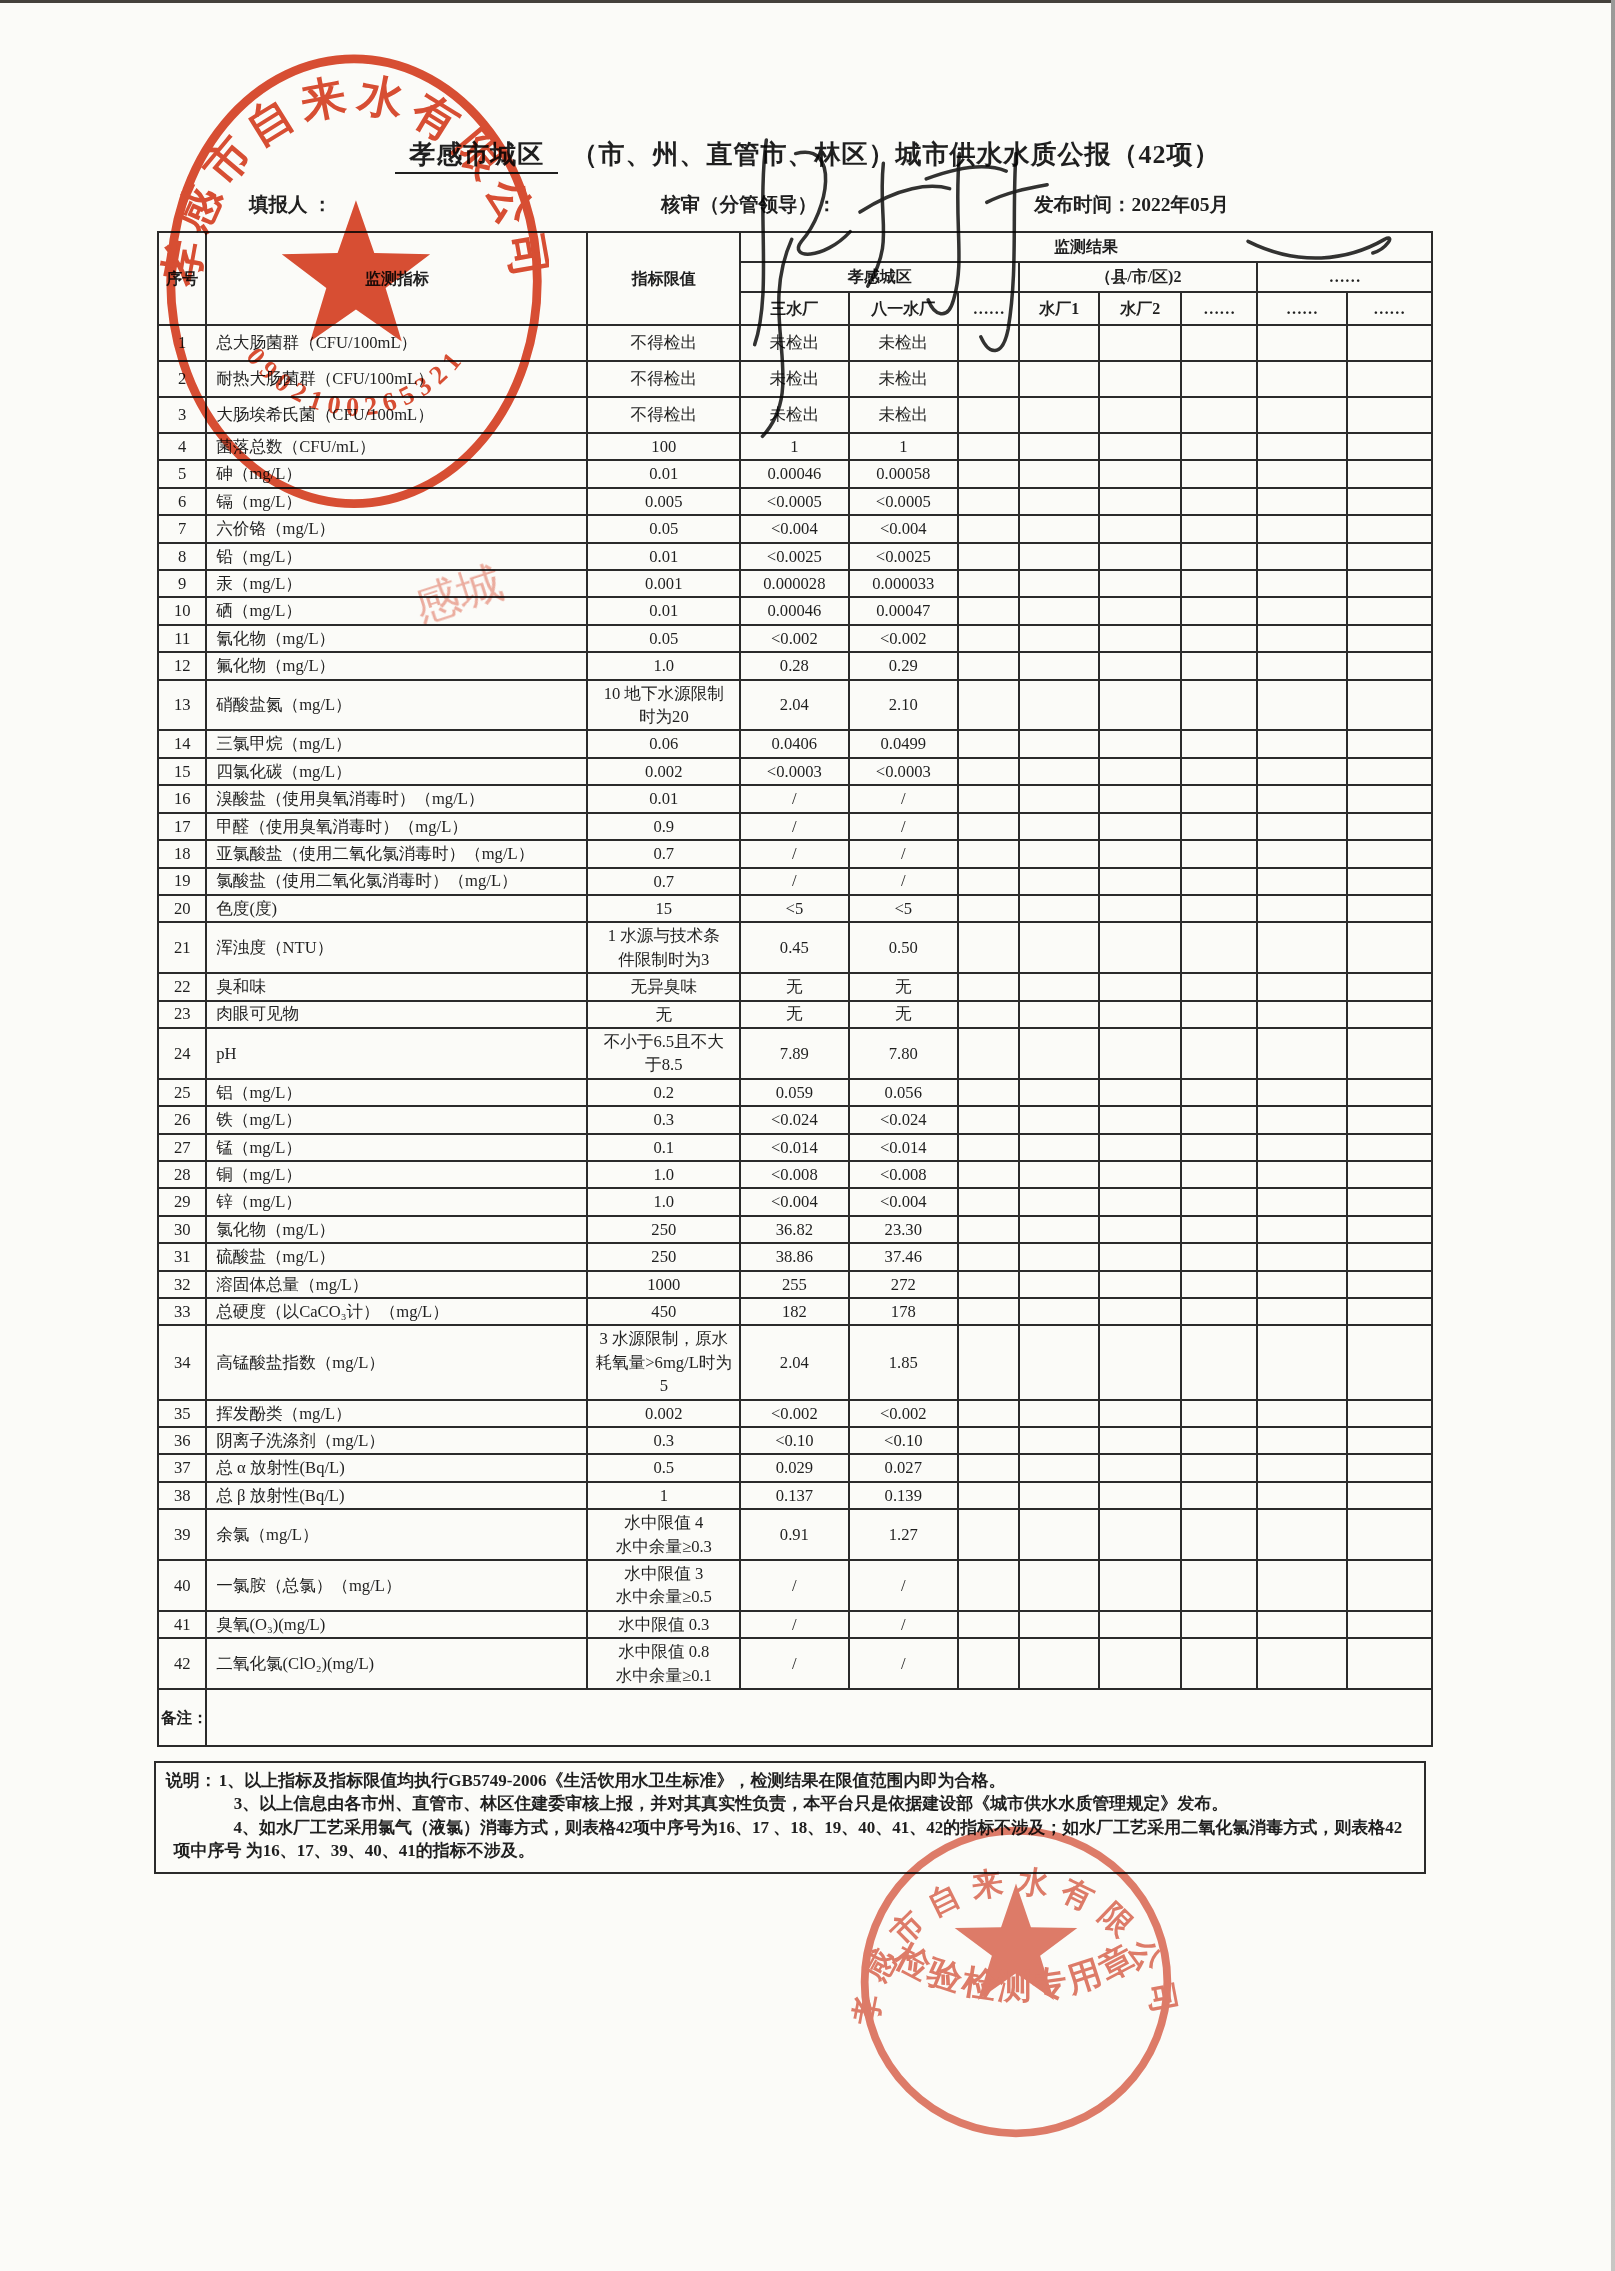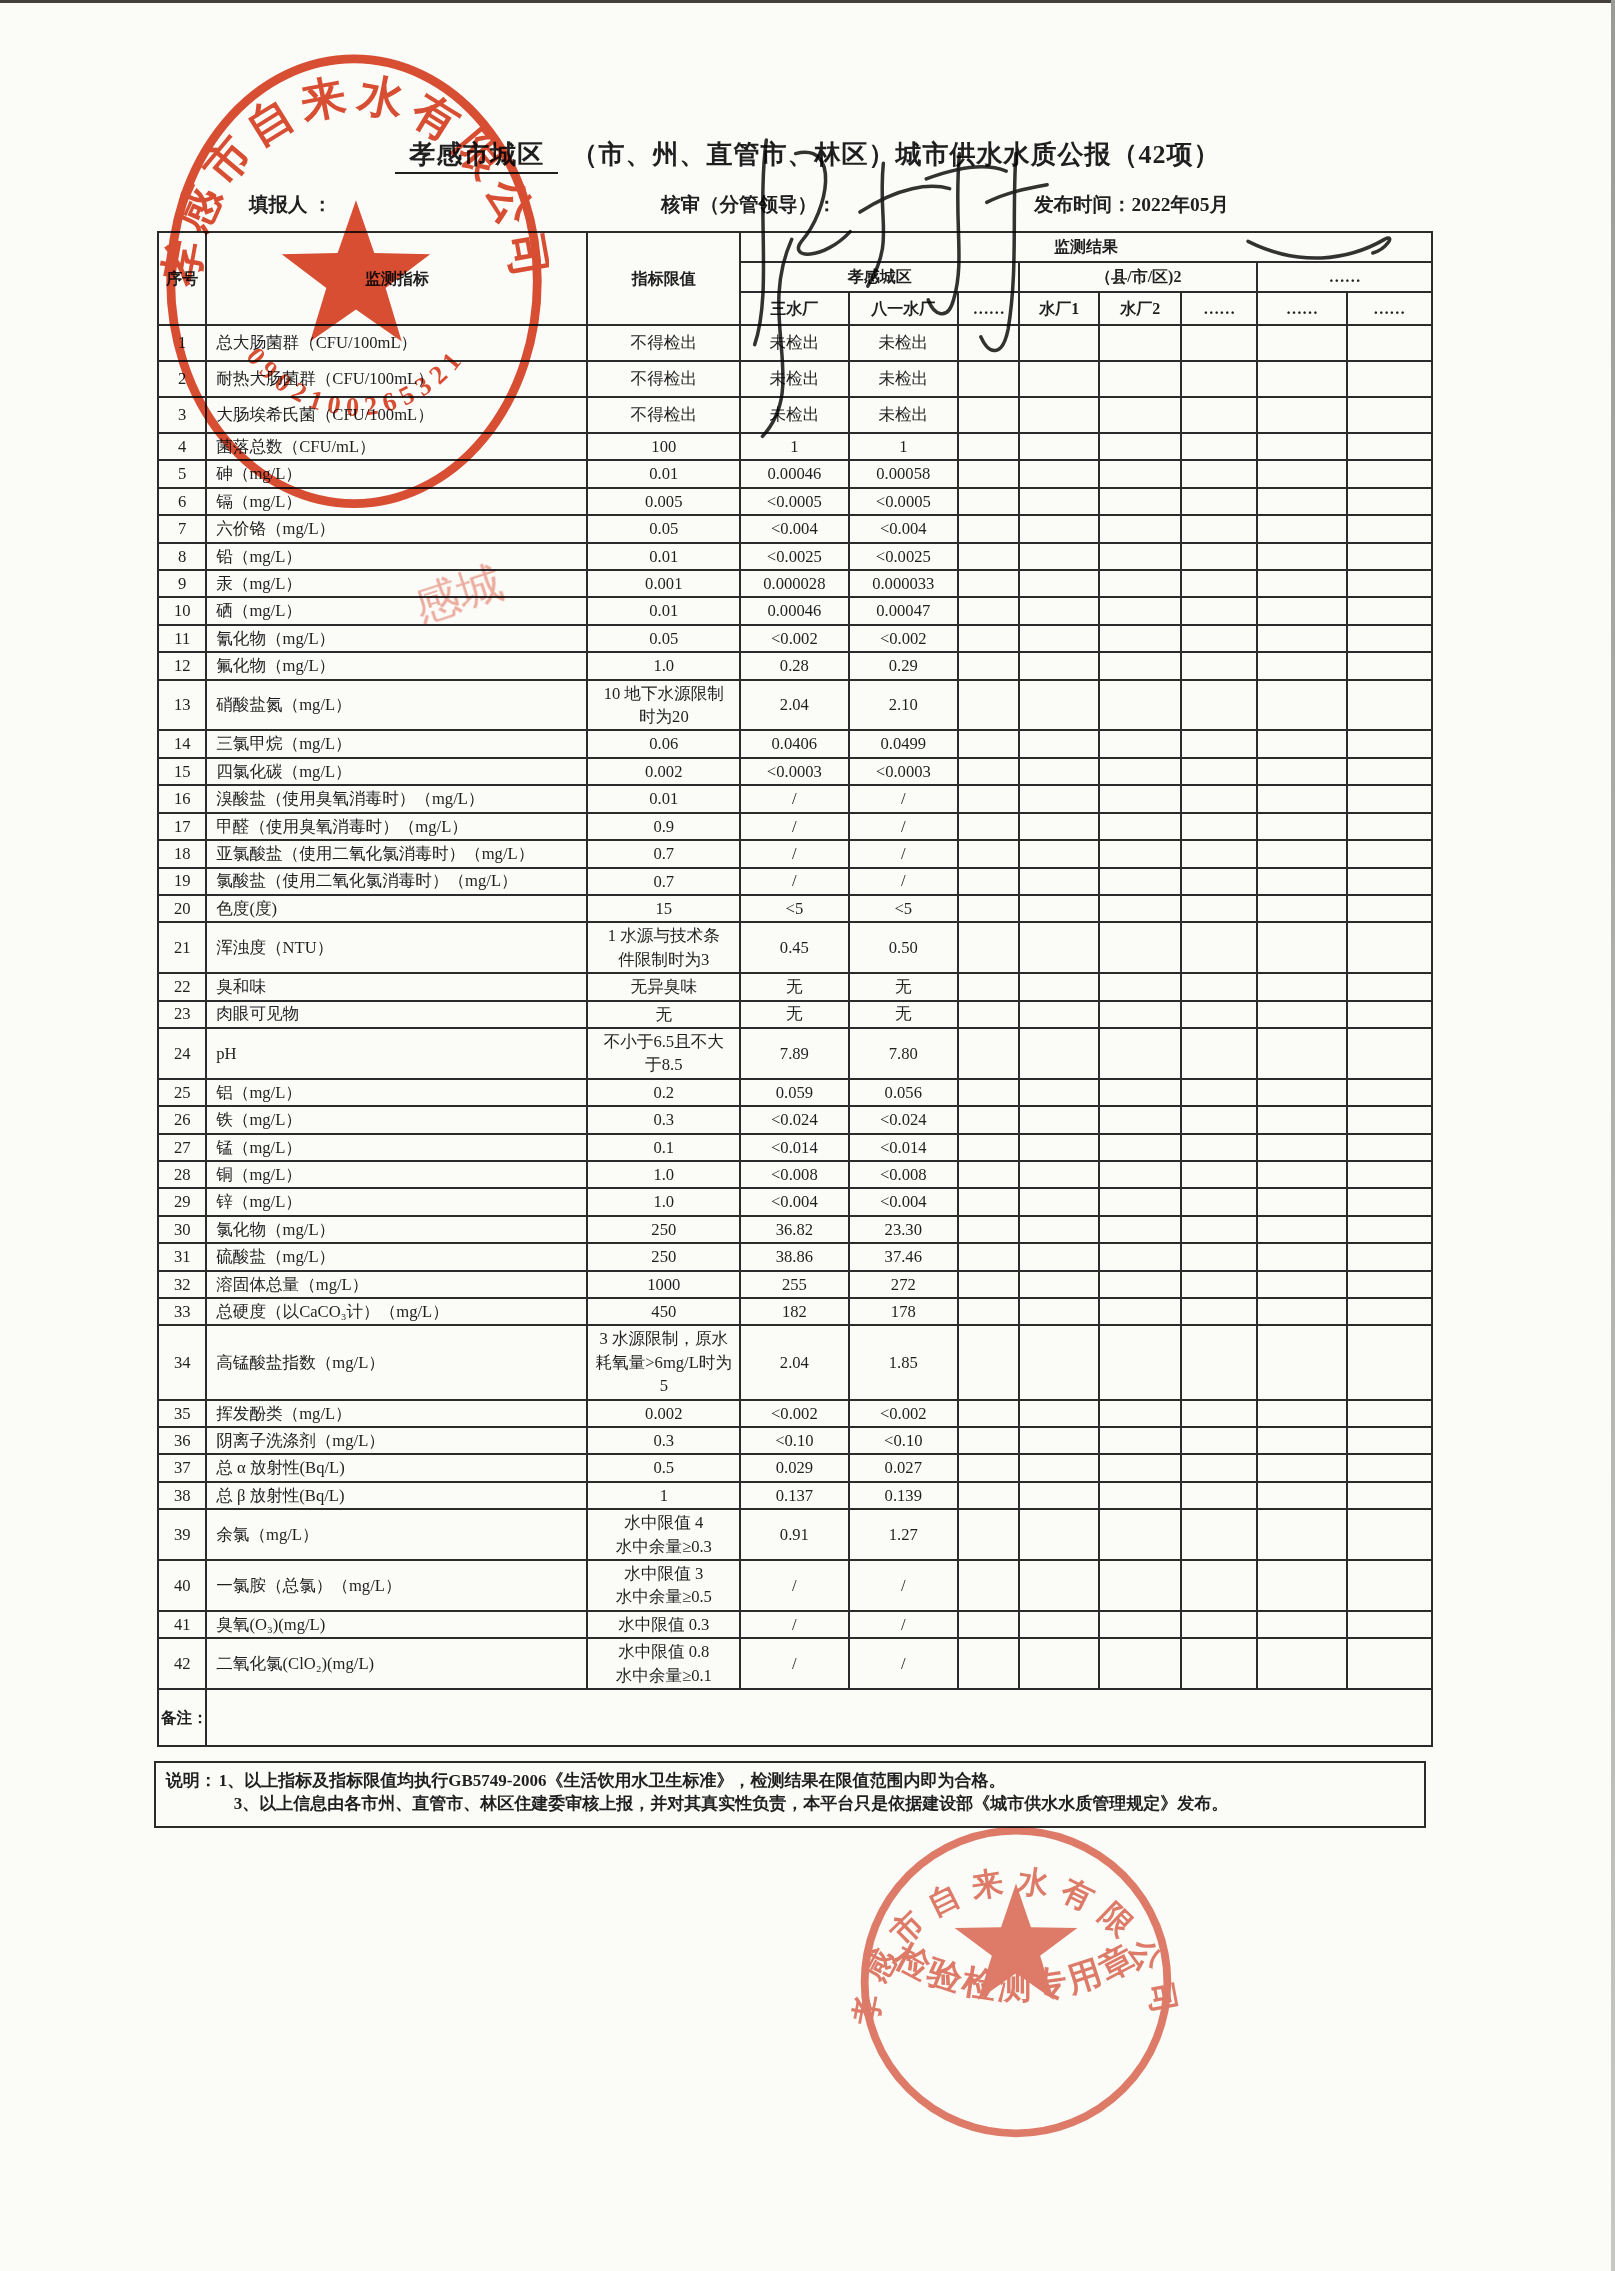--- a/index.html
+++ b/index.html
@@ -690,20 +690,21 @@
       <tr>
         <td class="remark">备注：</td>
         <td colspan="10"></td>
       </tr>
     </tfoot>
   </table>
 
   <div class="notes">
     <div class="note-first"><span class="notes-label">说明：</span><span>1、以上指标及指标限值均执行GB5749-2006《生活饮用水卫生标准》，检测结果在限值范围内即为合格。</span></div>
     <div class="note-indent">3、以上信息由各市州、直管市、林区住建委审核上报，并对其真实性负责，本平台只是依据建设部《城市供水水质管理规定》发布。</div>
+    <div class="note-wrapleft">4、如水厂工艺采用氯气（液氯）消毒方式，则表格42项中序号为16、17 、18、19、40、41、42的指标不涉及；如水厂工艺采用二氧化氯消毒方式，则表格42项中序号 为16、17、39、40、41的指标不涉及。</div>
   </div>
 
   <svg class="seal seal-top" width="390" height="605" viewBox="0 0 400 620">
     <defs>
       <path id="arcTop" d="M 48,330 A 165,195 0 1 1 356,330"></path>
       <path id="arcNum" d="M 75,295 A 148,170 0 0 0 329,295"></path>
     </defs>
     <g opacity="0.9">
       <ellipse class="stamp-stroke" cx="200" cy="240" rx="188" ry="228" stroke-width="9"></ellipse>
       <polygon class="stamp-fill" transform="translate(202,237)" points="0,-80 18.8,-25.9 76.1,-24.7 30.4,9.9 47,64.7 0,32 -47,64.7 -30.4,9.9 -76.1,-24.7 -18.8,-25.9"></polygon>

